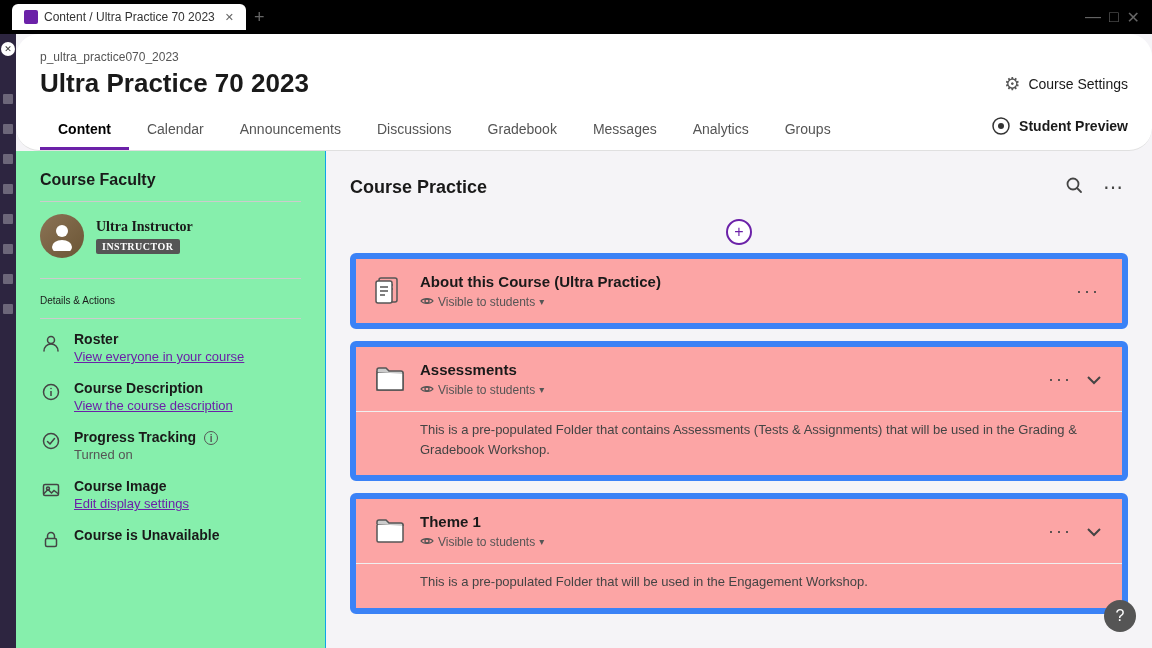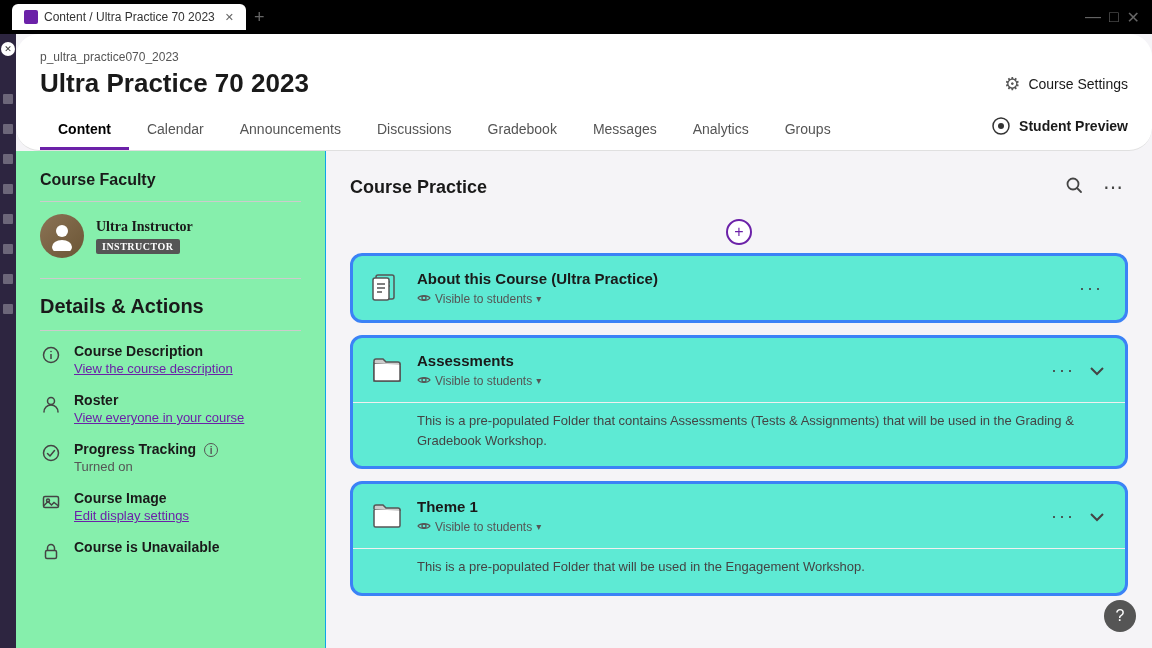--- a/index.html
+++ b/index.html
@@ -228,22 +228,22 @@
       color: white;
       font-size: 10px;
       padding: 2px 6px;
       border-radius: 2px;
       font-weight: 600;
       letter-spacing: 0.5px;
       width: fit-content;
     }
 
     .details-section-title {
-      font-size: 20px;
-      font-weight: 700;
+      font-size: 10px;
+      font-weight: 400;
       margin-bottom: 12px;
       padding-bottom: 12px;
       border-bottom: 1px solid #ccc;
     }
     .detail-item {
       display: flex;
       align-items: flex-start;
       gap: 12px;
       margin-bottom: 16px;
     }
@@ -320,23 +320,23 @@
       display: flex;
       align-items: center;
       justify-content: center;
       color: #6b21a8;
       font-size: 16px;
       cursor: pointer;
       background: white;
     }
 
     .content-item {
-      background: #5eead4;
-      border: 3px solid #3b82f6;
-      border-radius: 12px;
+      background: #fca5a5;
+      border: 6px solid #3b82f6;
+      border-radius: 6px;
       margin-bottom: 12px;
       overflow: hidden;
     }
     .content-item-header {
       display: flex;
       align-items: center;
       padding: 14px 16px;
       gap: 12px;
     }
     .item-icon {
@@ -492,41 +492,41 @@
             <span class="instructor-badge">INSTRUCTOR</span>
           </div>
         </div>
 
         <div class="divider"></div>
         <div class="details-section-title">Details &amp; Actions</div>
 
         <div class="detail-item">
           <div class="detail-icon">
             <svg width="18" height="18" viewBox="0 0 18 18" fill="none" stroke="#444" stroke-width="1.5">
+              <circle cx="9" cy="6" r="3.5"></circle>
+              <path d="M2 17c0-4 3-7 7-7s7 3 7 7" stroke-linecap="round"></path>
+            </svg>
+          </div>
+          <div class="detail-content">
+            <span class="detail-label">Roster</span>
+            <a class="detail-link">View everyone in your course</a>
+          </div>
+        </div>
+
+        <div class="detail-item">
+          <div class="detail-icon">
+            <svg width="18" height="18" viewBox="0 0 18 18" fill="none" stroke="#444" stroke-width="1.5">
               <circle cx="9" cy="9" r="7.5"></circle>
               <line x1="9" y1="8" x2="9" y2="13"></line>
               <circle cx="9" cy="5.5" r="0.8" fill="#444" stroke="none"></circle>
             </svg>
           </div>
           <div class="detail-content">
             <span class="detail-label">Course Description</span>
             <a class="detail-link">View the course description</a>
-          </div>
-        </div>
-
-        <div class="detail-item">
-          <div class="detail-icon">
-            <svg width="18" height="18" viewBox="0 0 18 18" fill="none" stroke="#444" stroke-width="1.5">
-              <circle cx="9" cy="6" r="3.5"></circle>
-              <path d="M2 17c0-4 3-7 7-7s7 3 7 7" stroke-linecap="round"></path>
-            </svg>
-          </div>
-          <div class="detail-content">
-            <span class="detail-label">Roster</span>
-            <a class="detail-link">View everyone in your course</a>
           </div>
         </div>
 
         <div class="detail-item">
           <div class="detail-icon">
             <svg width="18" height="18" viewBox="0 0 18 18" fill="none" stroke="#444" stroke-width="1.5">
               <circle cx="9" cy="9" r="7.5"></circle>
               <polyline points="5.5,9.5 8,12 12.5,6.5" stroke-linecap="round" stroke-linejoin="round"></polyline>
             </svg>
           </div>

